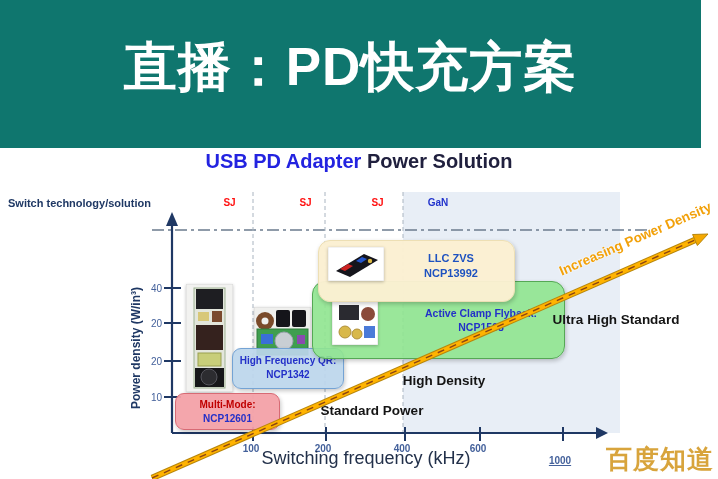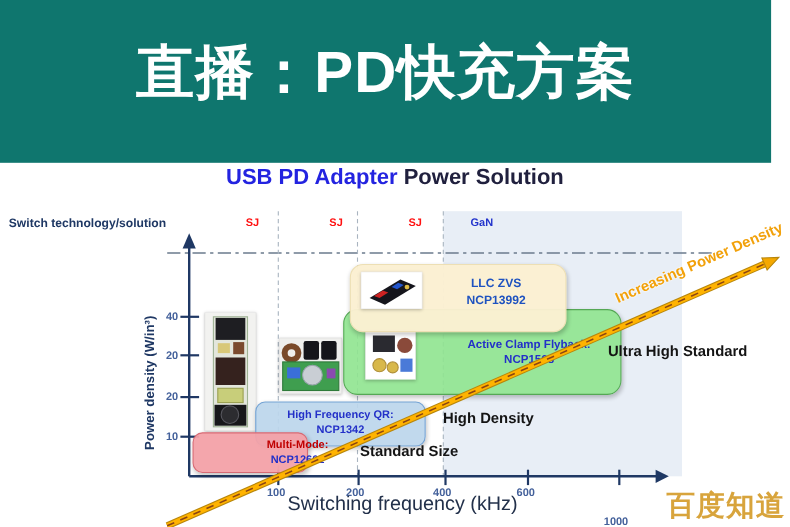--- a/index.html
+++ b/index.html
@@ -21,37 +21,37 @@
   
   .col-label{position:absolute;top:197px;transform:translateX(-50%);font-size:10px;font-weight:bold;}
   .col-sj{color:#FF1111;padding-left:35px;}
   .col-gan{color:#2233CC;}
   
   .gan-region{position:absolute;left:403px;top:192px;width:217px;height:241px;background:#E8EEF6;}
   
   .layer{position:absolute;left:0;top:0;width:718px;height:479px;pointer-events:none;}
   
   .x-tick-label{position:absolute;transform:translateX(-50%);font-size:10px;font-weight:600;color:#44619B;}
-  .y-tick-label{position:absolute;width:22px;text-align:right;font-size:10px;font-weight:700;color:#44619B;}
+  .y-tick-label{position:absolute;width:22px;text-align:right;font-size:10px;font-weight:400;color:#44619B;}
   .y-axis-label{
     position:absolute;left:136px;top:348px;transform:translate(-50%,-50%) rotate(-90deg);
     white-space:nowrap;font-size:12px;font-weight:bold;color:#1F3864;
   }
   .x-axis-label{
     position:absolute;left:366px;top:448px;transform:translateX(-50%);
     white-space:nowrap;font-size:18px;font-weight:500;color:#22304A;
   }
   
   .sol-box{position:absolute;border-radius:9px;box-shadow:1px 2px 4px rgba(0,0,0,0.22);}
   .box-multimode{left:175px;top:393px;width:103px;height:35px;background:rgba(243,161,168,0.95);border:1.5px solid #D76A74;}
-  .box-hfqr{left:232px;top:365px;width:110px;height:39px;background:rgba(188,214,236,0.92);border:1.5px solid #74A3D4;padding-left:43px;}
+  .box-hfqr{left:232px;top:348px;width:110px;height:39px;background:rgba(188,214,236,0.92);border:1.5px solid #74A3D4;}
   .box-acf{left:312px;top:281px;width:251px;height:76px;background:rgba(143,228,143,0.9);border:1.5px solid #55A855;border-radius:13px;}
   .box-llc{left:318px;top:240px;width:195px;height:60px;background:rgba(251,240,210,0.97);border:1px solid #EDDFB4;border-radius:12px;}
   .sol-text{position:absolute;text-align:center;font-weight:bold;line-height:1.35;}
-  .txt-multimode{left:11px;top:4px;width:100%;font-size:10px;padding-left:32px;}
+  .txt-multimode{left:0;top:4px;width:100%;font-size:10px;}
   .txt-multimode .l1{color:#C00000;display:block;}
   .txt-multimode .l2{color:#2330C8;display:block;}
   .txt-hfqr{left:0;top:5px;width:100%;font-size:10px;color:#2330C8;}
   .txt-hfqr span{display:block;}
   .txt-acf{left:88px;top:24px;width:160px;font-size:10.5px;color:#2330C8;}
   .txt-acf span{display:block;}
   .txt-llc{left:72px;top:10px;width:120px;font-size:11px;color:#1E52C0;}
   .txt-llc span{display:block;}
   
   .photo{position:absolute;box-shadow:0 1px 3px rgba(0,0,0,0.25);}
@@ -121,21 +121,21 @@
   </svg>
 
   <span class="y-tick-label" style="left:140px;top:283px;">40</span>
   <span class="y-tick-label" style="left:140px;top:318px;">20</span>
   <span class="y-tick-label" style="left:140px;top:356px;">20</span>
   <span class="y-tick-label" style="left:140px;top:392px;">10</span>
   <span class="x-tick-label" style="left:251px;top:443px;">100</span>
   <span class="x-tick-label" style="left:323px;top:443px;">200</span>
   <span class="x-tick-label" style="left:402px;top:443px;">400</span>
   <span class="x-tick-label" style="left:478px;top:443px;">600</span>
-  <span class="x-tick-label" style="left:560px;top:469px;">1000</span>
+  <span class="x-tick-label" style="left:560px;top:455px;text-decoration:underline;">1000</span>
 
   <div class="y-axis-label">Power density (W/in³)</div>
   <div class="x-axis-label">Switching frequency (kHz)</div>
 
   <svg class="photo" style="left:186px;top:284px;" width="47" height="108" viewBox="0 0 47 108">
     <rect x="0" y="0" width="47" height="108" fill="#F2F2F0" stroke="#D8D8D8"></rect>
     <rect x="8" y="4" width="31" height="100" fill="#E3E6DC" stroke="#9FB394" stroke-width="1"></rect>
     <rect x="10" y="5" width="27" height="20" fill="#1E1E22"></rect>
     <rect x="12" y="28" width="11" height="9" fill="#D8C878"></rect>
     <rect x="26" y="27" width="10" height="11" fill="#7A4A2E"></rect>
@@ -192,21 +192,21 @@
       <polygon points="12,22 20,17 25,19 17,24" fill="#CC2222"></polygon>
       <polygon points="28,14 34,10 39,12 33,16" fill="#2255CC"></polygon>
       <circle cx="42" cy="14" r="2.2" fill="#DDBB44"></circle>
     </svg>
     <div class="sol-text txt-llc">
       <span>LLC ZVS</span>
       <span>NCP13992</span>
     </div>
   </div>
 
-  <div class="density-label" style="left:372px;top:410px;">Standard Size</div>
+  <div class="density-label" style="left:372px;top:410px;">Standard Power</div>
   <div class="density-label" style="left:444px;top:380px;">High Density</div>
   <div class="density-label" style="left:616px;top:319px;">Ultra High Standard</div>
 
   <svg class="layer" viewBox="0 0 718 479">
     <line x1="152" y1="478" x2="695" y2="240" stroke="#B8860B" stroke-width="6.5"></line>
     <line x1="152" y1="478" x2="695" y2="240" stroke="#FFB300" stroke-width="4.5"></line>
     <line x1="152" y1="478" x2="695" y2="240" stroke="#8B4513" stroke-width="1.4" stroke-dasharray="7 6"></line>
     <polygon points="708,234 697.4,245.5 692.6,234.5" fill="#F5A800" stroke="#B8860B" stroke-width="1"></polygon>
   </svg>
   <div class="increasing-label">Increasing Power Density</div>

